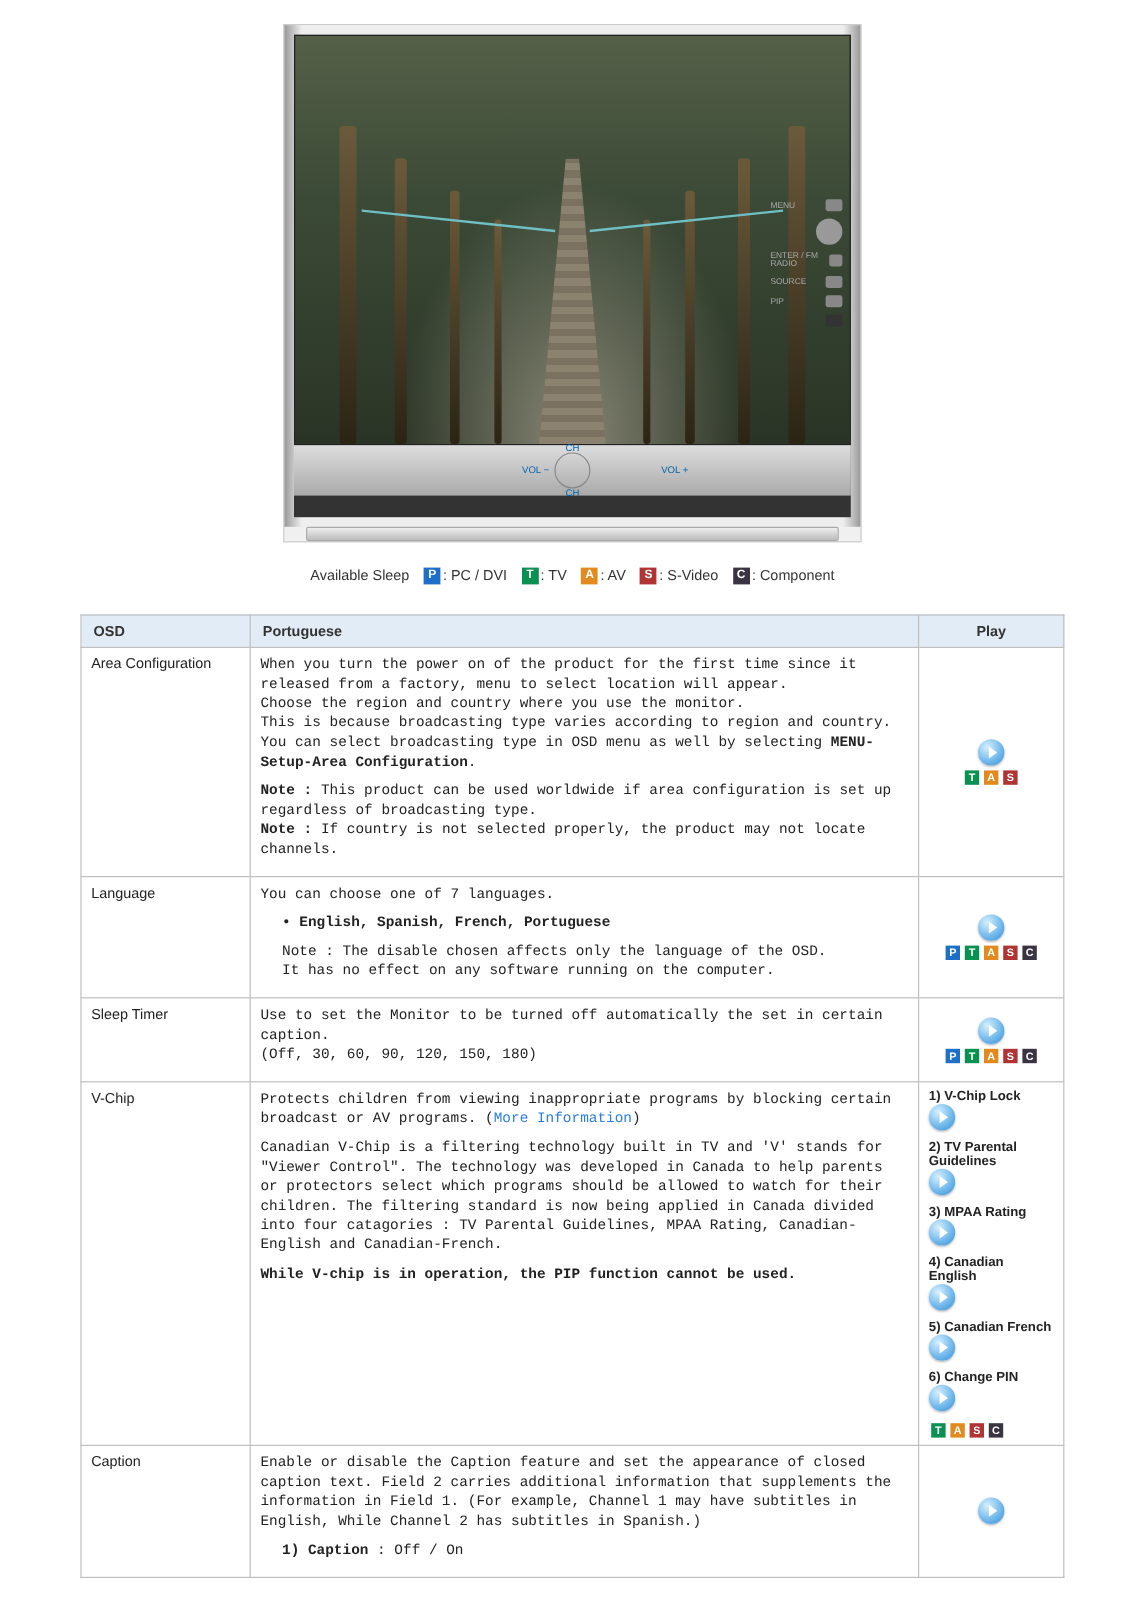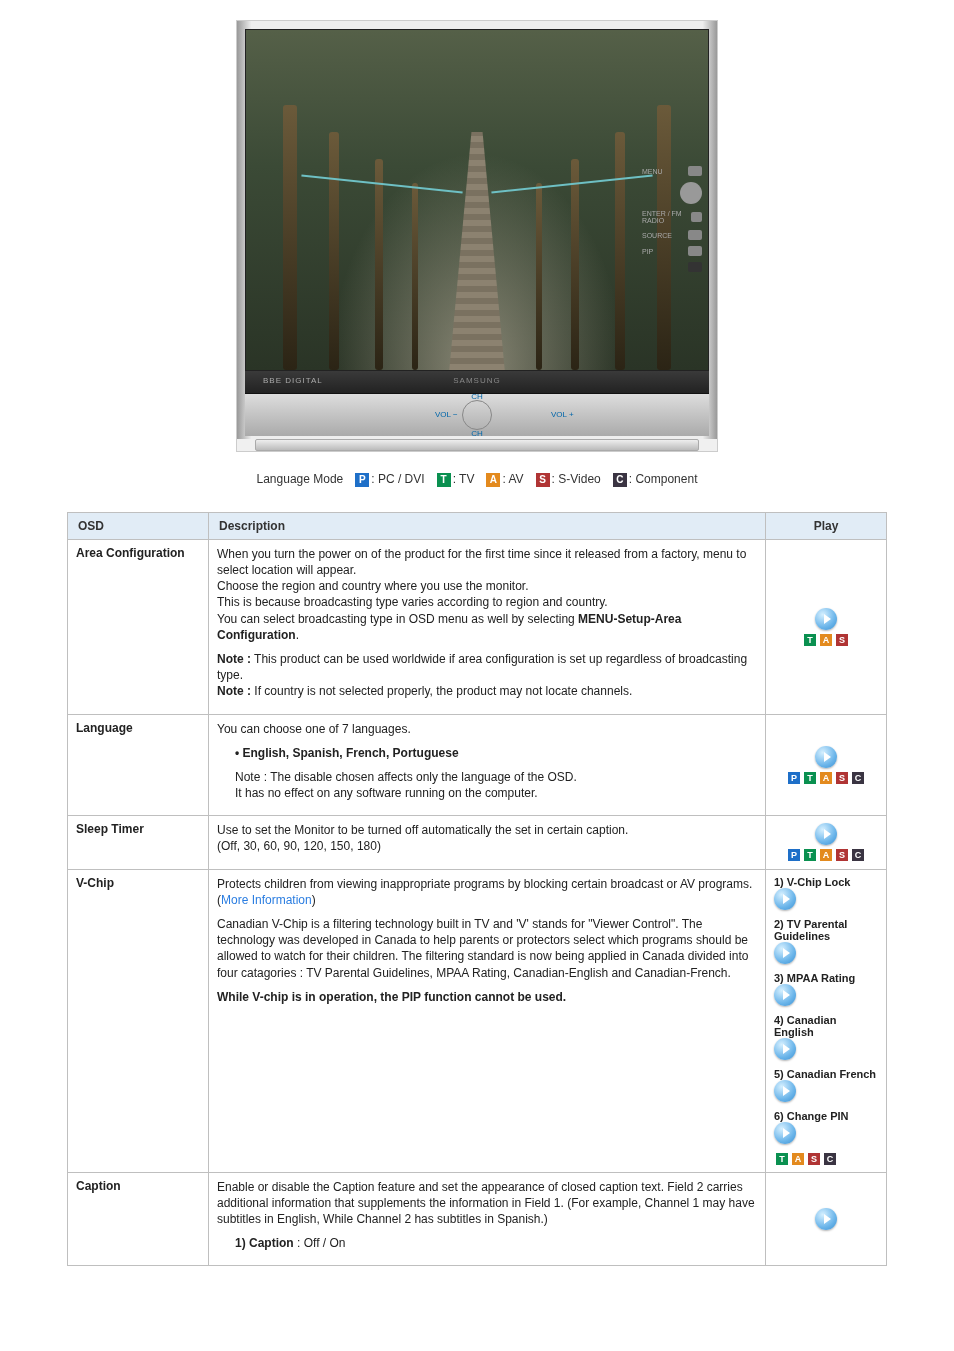--- a/index.html
+++ b/index.html
@@ -126,24 +126,24 @@
   table.osd th.osd-h { text-align: left; width: 120px; }
   table.osd th.desc-h { text-align: left; }
   table.osd th.play-h { text-align: center; width: 100px; }
   table.osd td {
     border: 1px solid #bfbfbf;
     padding: 6px 8px;
     font-size: 12px;
     vertical-align: top;
     color: #222;
   }
-  td.osd-cell { font-weight: bold; width:120px; }
+  td.osd-cell { font-weight: normal; width:120px; }
   td.play-cell { width:100px; text-align:left; font-size:11px; }
   td.play-cell.center { text-align:center; vertical-align:middle;}
-  .desc p { margin: 0 0 8px; line-height: 1.35; }
+  .desc p { margin: 0 0 8px; line-height: 1.35; font-family: Liberation Mono, monospace; }
   .desc .sub { padding-left: 18px; }
   .desc b { font-weight: bold; }
   .link { color: #2a7de1; }
 
   .play-btn {
     display:inline-block;
     width:22px;height:22px;border-radius:50%;
     background:radial-gradient(circle at 35% 30%,#d6f0ff,#6bb5ea 60%,#3a8ecf);
     position:relative;
     box-shadow:0 1px 2px rgba(0,0,0,0.3);
@@ -200,50 +200,46 @@
               <span>PIP</span>
               <span class="side-btn"></span>
             </div>
           <div class="side-item">
               <span></span>
               <span class="side-btn" style="background:#333"></span>
             </div>
         </div>
       </div>
       <div class="bezel">
-        <div class="bezel-top">
-          <span class="brand-left">BBE DIGITAL</span>
-          <span class="brand-center">SAMSUNG</span>
-        </div>
         <div class="chrome-strip">
           <span class="ch-up">CH</span>
           <span class="ctrl-circle"></span>
           <span class="vol-m">VOL −</span>
           <span class="vol-p">VOL +</span>
           <span class="ch-dn">CH</span>
         </div>
       </div>
     </div>
     <div class="stand"></div>
   </div>
 
   <div class="mode-line">
-    <span>Language Mode</span>&nbsp;&nbsp;
+    <span>Available Sleep</span>&nbsp;&nbsp;
     <span class="mode-badge m-p">P</span><span>: PC / DVI</span>&nbsp;&nbsp;
     <span class="mode-badge m-t">T</span><span>: TV</span>&nbsp;&nbsp;
     <span class="mode-badge m-a">A</span><span>: AV</span>&nbsp;&nbsp;
     <span class="mode-badge m-s">S</span><span>: S-Video</span>&nbsp;&nbsp;
     <span class="mode-badge m-c">C</span><span>: Component</span>
   </div>
 
   <table class="osd">
     <tbody>
         <tr>
       <th class="osd-h">OSD</th>
-      <th class="desc-h">Description</th>
+      <th class="desc-h">Portuguese</th>
       <th class="play-h">Play</th>
     </tr>
 
     <tr>
       <td class="osd-cell">Area Configuration</td>
       <td class="desc">
         <p>
           <span>When you turn the power on of the product for the first time since it released from a factory, menu to select location will appear.</span><br>
           <span>Choose the region and country where you use the monitor.</span><br>
           <span>This is because broadcasting type varies according to region and country.</span><br>

